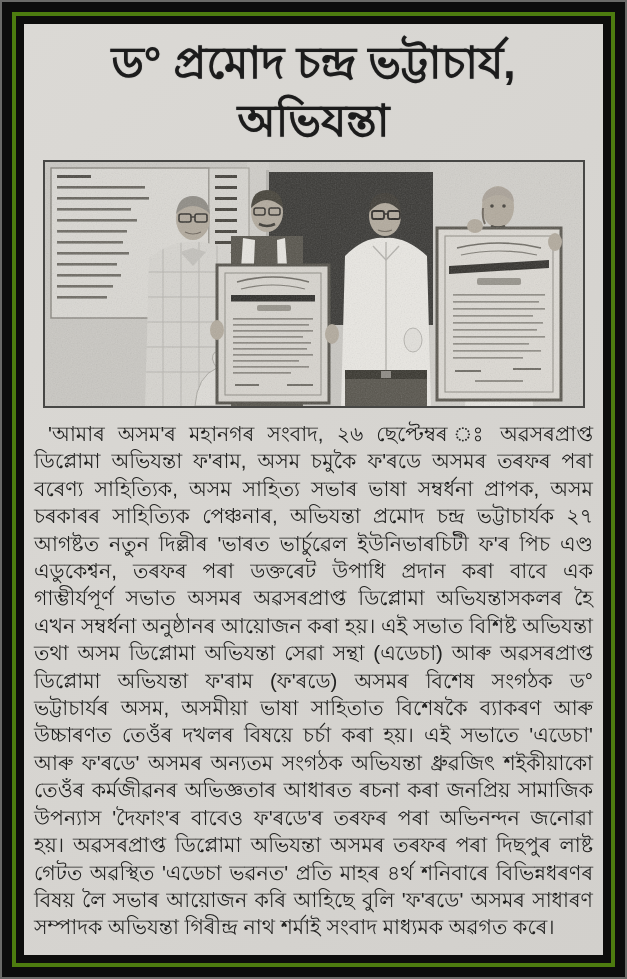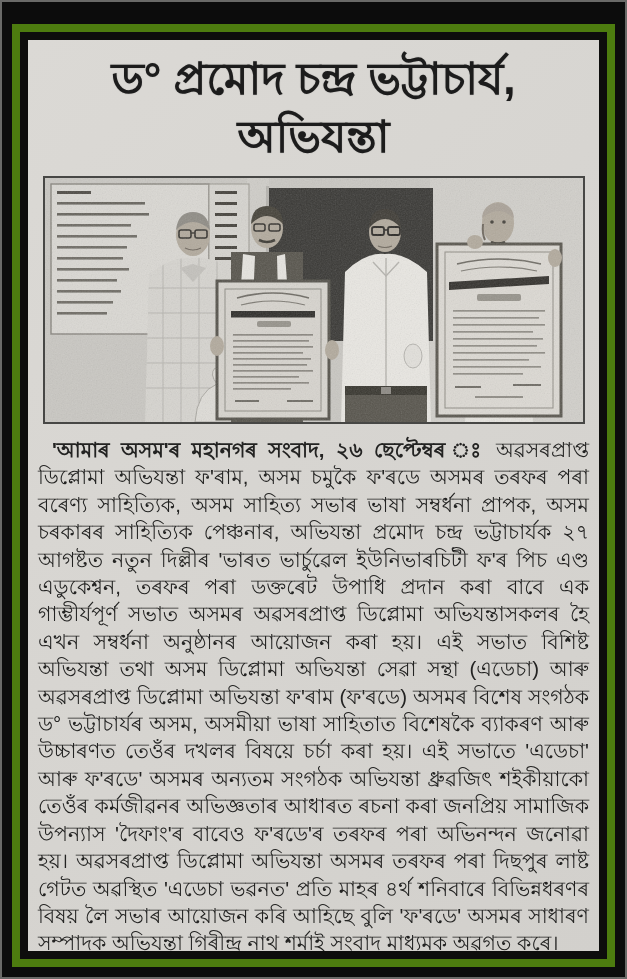--- a/index.html
+++ b/index.html
@@ -12,24 +12,23 @@
   }
   
   .scan-edge {
     position: absolute; inset: 0;
     border: 2px solid #6a6a68;
     pointer-events: none;
   }
   
   .frame-white {
     position: absolute; left: 12px; top: 12px; right: 12px; bottom: 12px;
-    border: 8px solid #4d7c0f;
+    border: 4px solid #4d7c0f;
     background: #0c0c0c;
     box-sizing: border-box;
-    margin-top: 12px;
   }
   .frame-black {
     position: absolute; inset: 0;
     border: 8px solid #0d0d0c;
     box-sizing: border-box;
   }
   .paper {
     position: absolute; inset: 0;
     background: linear-gradient(135deg, #dbd9d5 0%, #d7d5d1 45%, #d2d0cc 100%);
     overflow: hidden;
@@ -52,21 +51,21 @@
   }
   .photo-wrap svg { display: block; }
   .story {
     margin: 12px 10px 0 10px;
     font-size: 20.5px;
     line-height: 27.4px;
     text-align: justify;
     color: #232322;
     text-indent: 14px;
   }
-  .dateline { font-weight: 700; margin-right: .45em; }
+  .dateline { font-weight: 400; margin-right: .45em; }
 </style>
 </head>
 <body>
 
 <div class="scan-edge"></div>
 
 <div class="frame-white">
   <div class="frame-black">
     <div class="paper">
 

